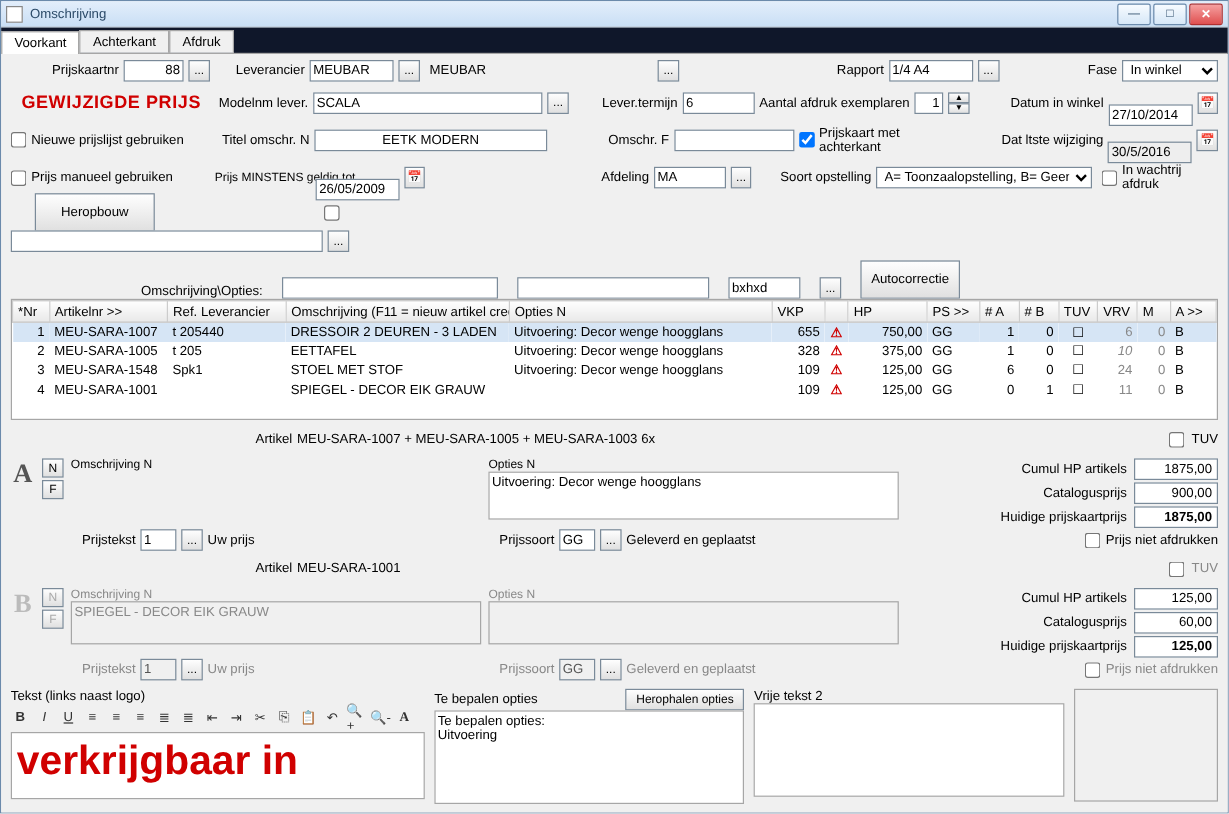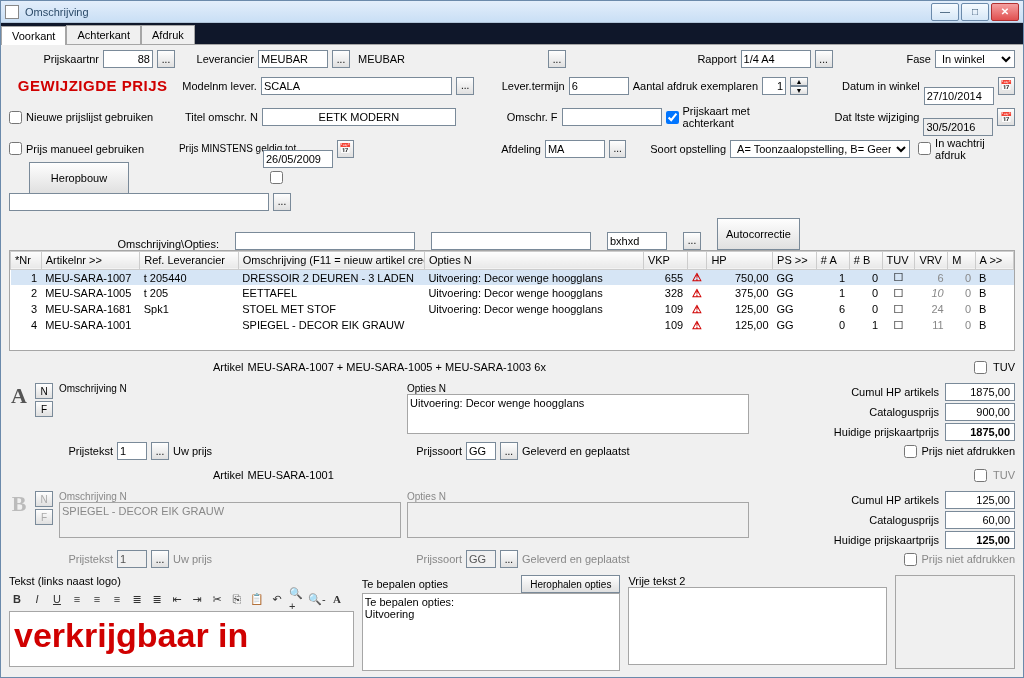--- a/index.html
+++ b/index.html
@@ -218,21 +218,21 @@
               <td>GG</td>
               <td class="num">1</td>
               <td class="num">0</td>
               <td style="text-align: center;">☐</td>
               <td class="num" style="color: rgb(136, 136, 136); font-style: italic;">10</td>
               <td class="num" style="color: rgb(136, 136, 136);">0</td>
               <td>B</td>
             </tr>
             <tr>
               <td class="num">3</td>
-              <td>MEU-SARA-1681</td>
+              <td>MEU-SARA-1548</td>
               <td>Spk1</td>
               <td>STOEL MET STOF</td>
               <td>Uitvoering: Decor wenge hoogglans</td>
               <td class="num">109</td>
               <td class="warn" style="text-align: center;">⚠</td>
               <td class="num">125,00</td>
               <td>GG</td>
               <td class="num">6</td>
               <td class="num">0</td>
               <td style="text-align: center;">☐</td>

